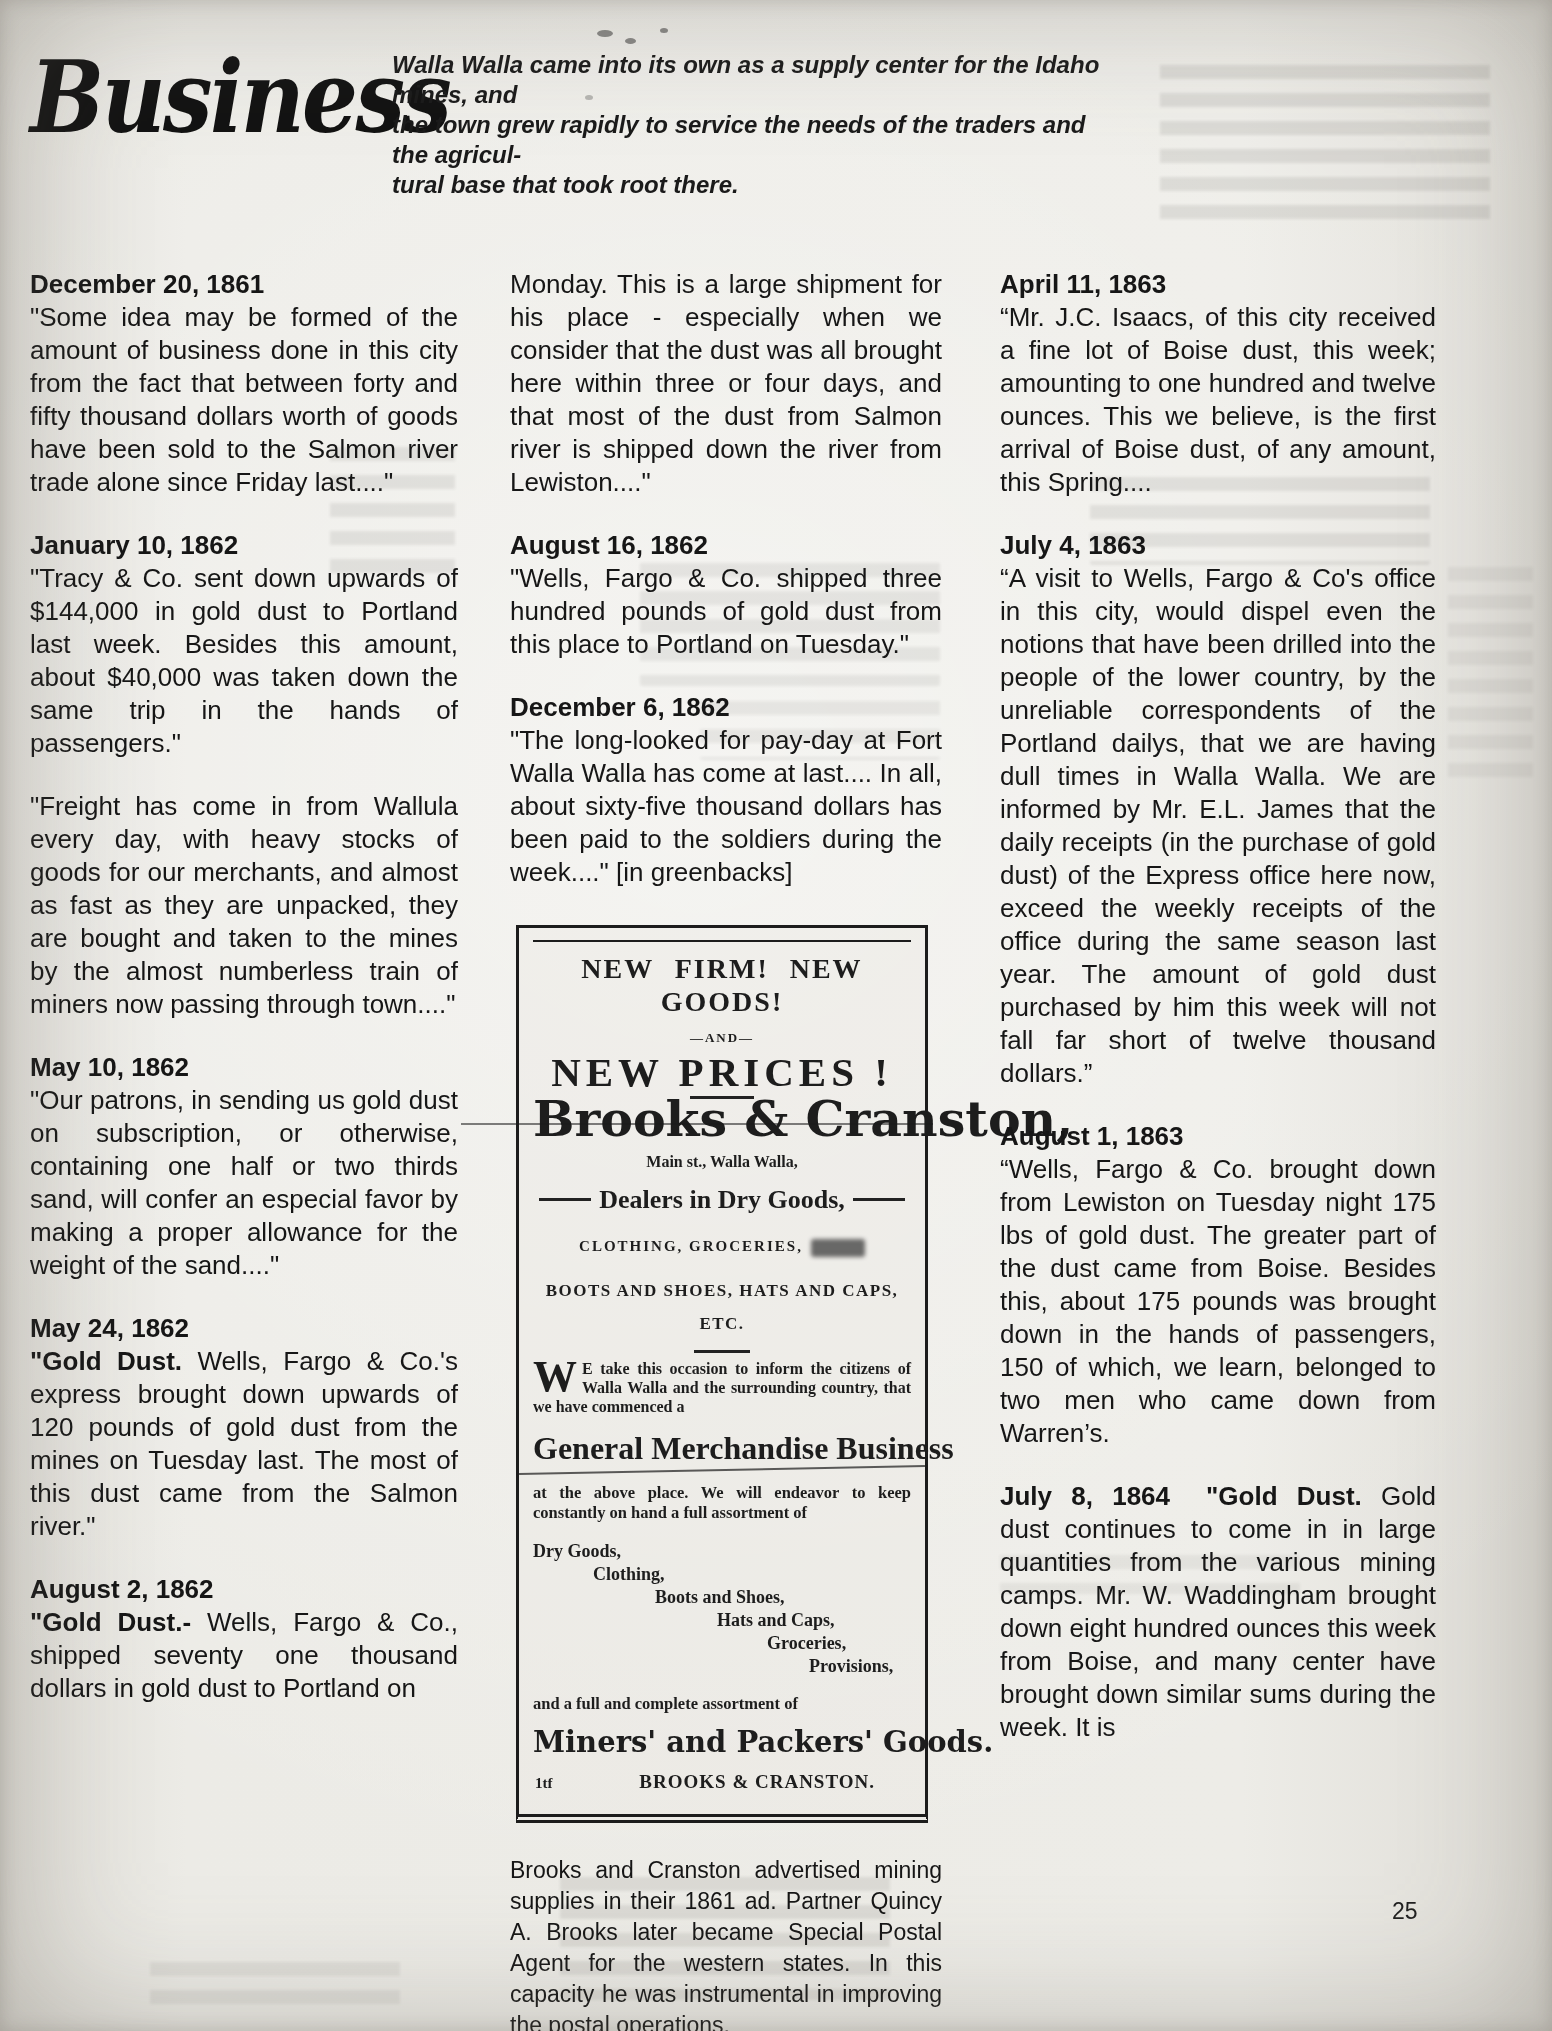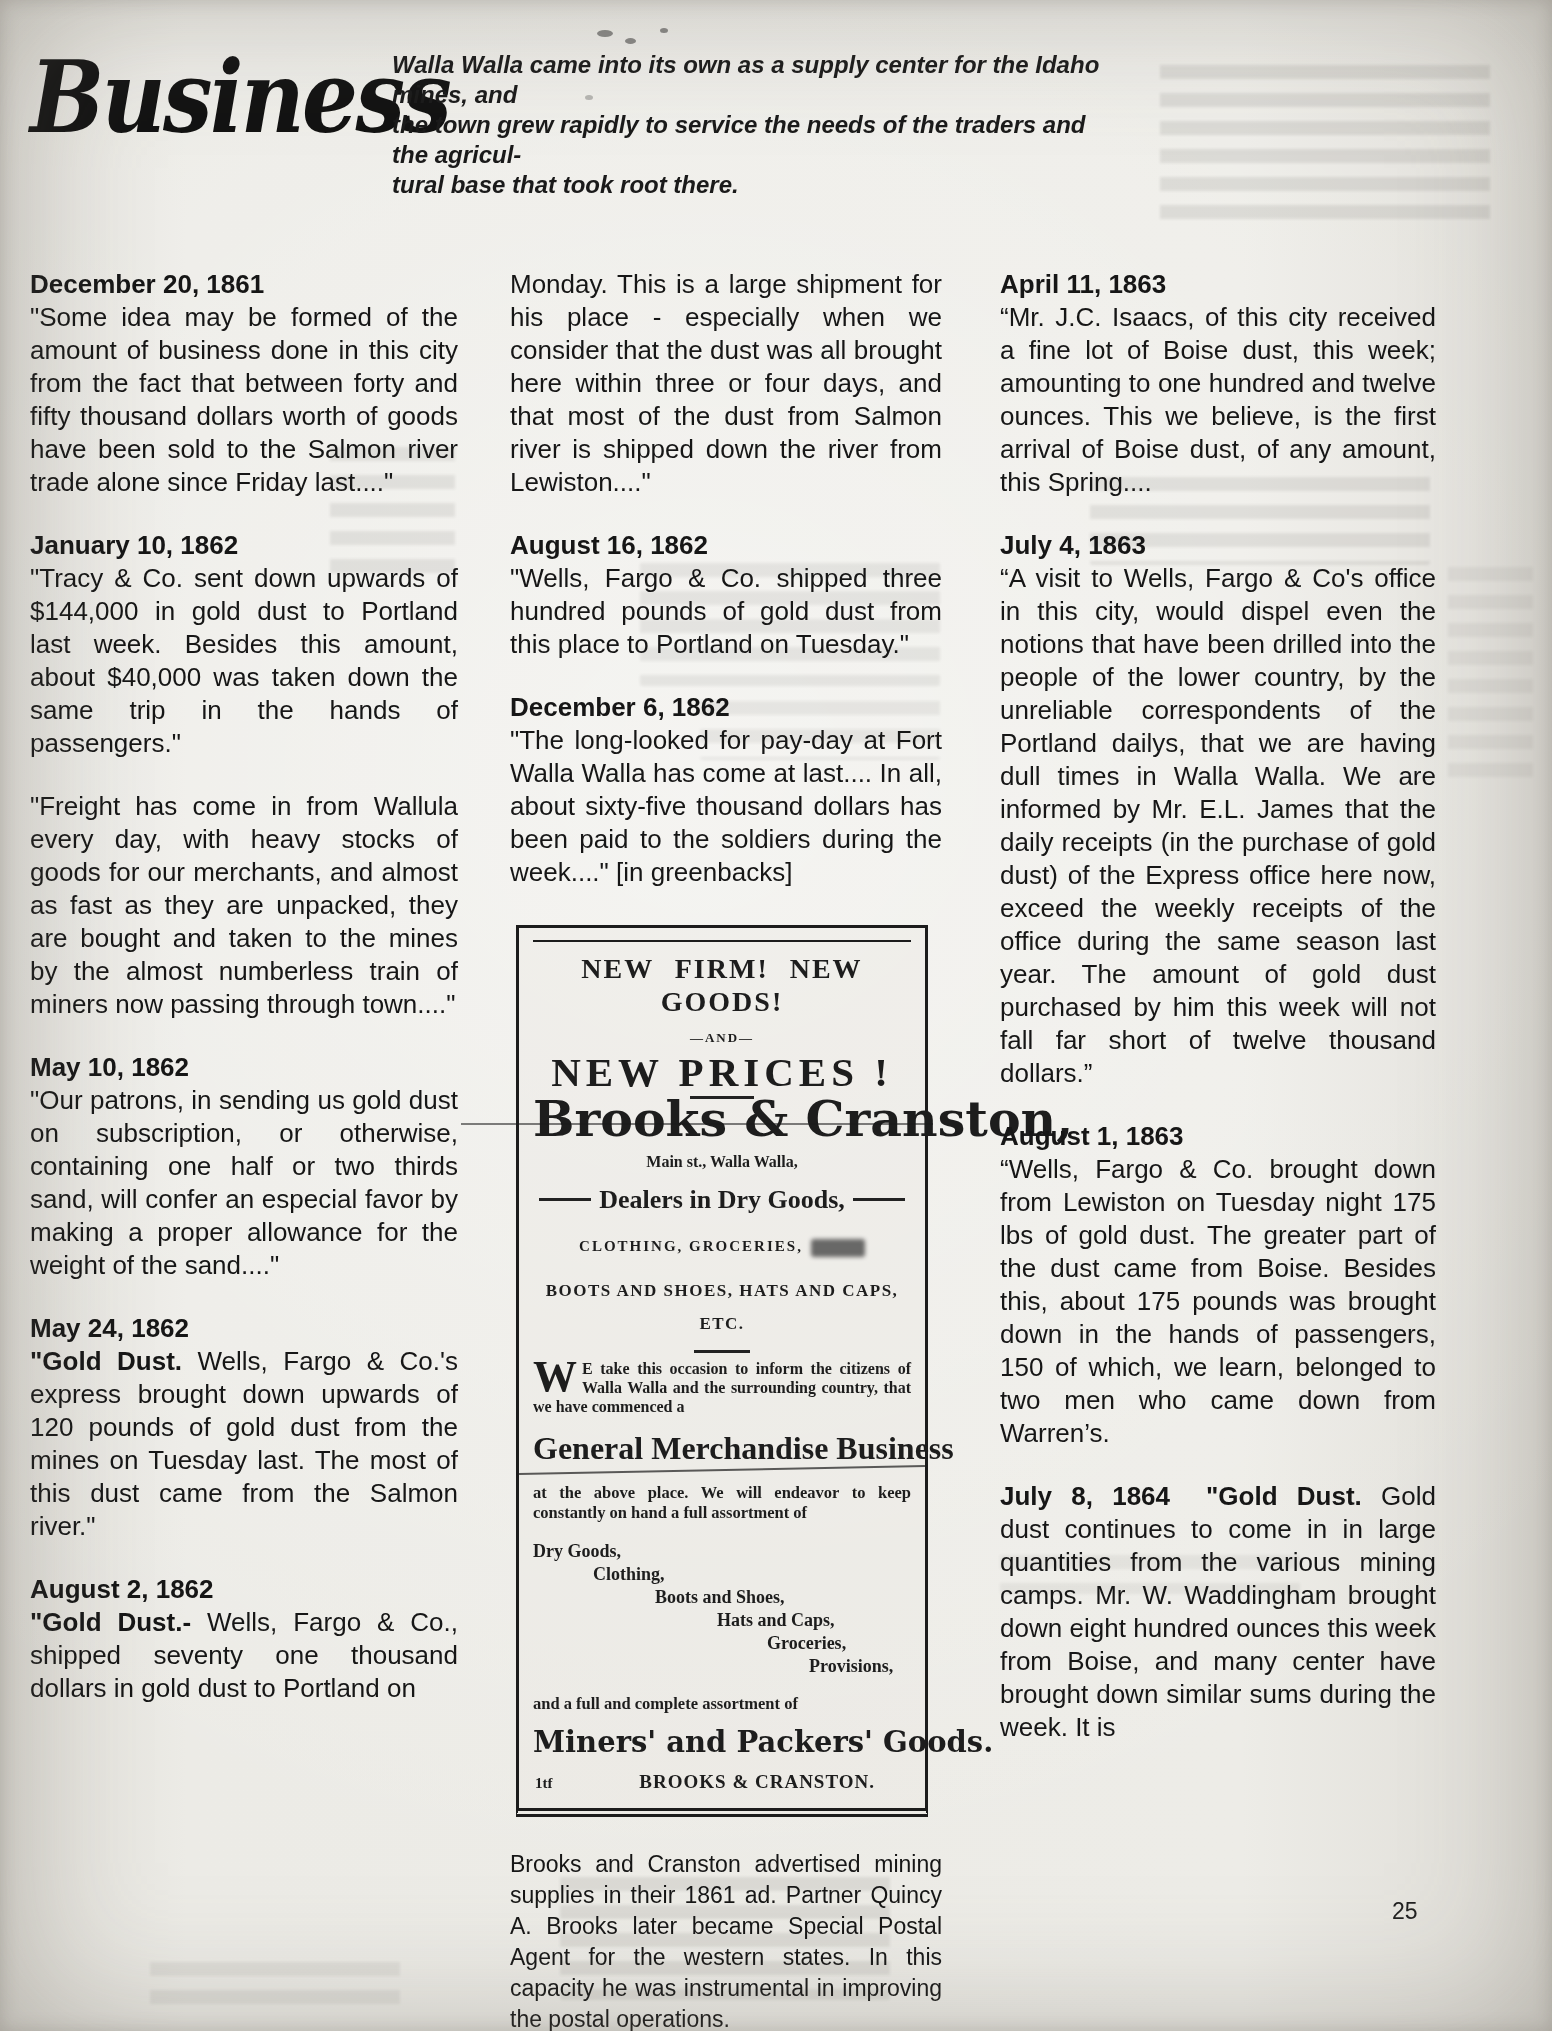--- a/index.html
+++ b/index.html
@@ -30,21 +30,21 @@
   #col2{left:510px;width:432px;}
   #col3{left:1000px;width:436px;}
   .entry{margin-top:30px;}
   .entry:first-child{margin-top:0;}
   .date{display:block;font-weight:bold;text-align:left;}
   .body{margin:0;}
   .lead{font-weight:bold;}
   .date-inline{font-weight:bold;margin-right:36px;}
   
   .ad{
-    margin-top:36px;margin-left:6px;width:378px;padding:12px 14px 4px;
+    margin-top:36px;margin-left:6px;width:378px;padding:12px 14px 10px;
     border:3px solid #1c1c1c;border-bottom:9px double #1c1c1c;
     font-family:"Liberation Serif","DejaVu Serif",serif;color:#1d1d1d;
     text-align:center;position:relative;background:rgba(235,233,227,.4);
   }
   .ad-l1{font-size:28px;font-weight:bold;letter-spacing:2px;word-spacing:12px;border-top:2px solid #1c1c1c;padding-top:10px;}
   .ad-and{font-size:13px;font-weight:bold;letter-spacing:2px;margin-top:3px;}
   .ad-l2{font-size:41px;font-weight:bold;letter-spacing:5px;margin-top:2px;}
   .ad-rule{width:64px;border-top:3px solid #222;margin:7px auto 2px;}
   .ad-name{
     font-family:"DejaVu Serif",serif;font-size:49px;font-weight:bold;letter-spacing:0px;

